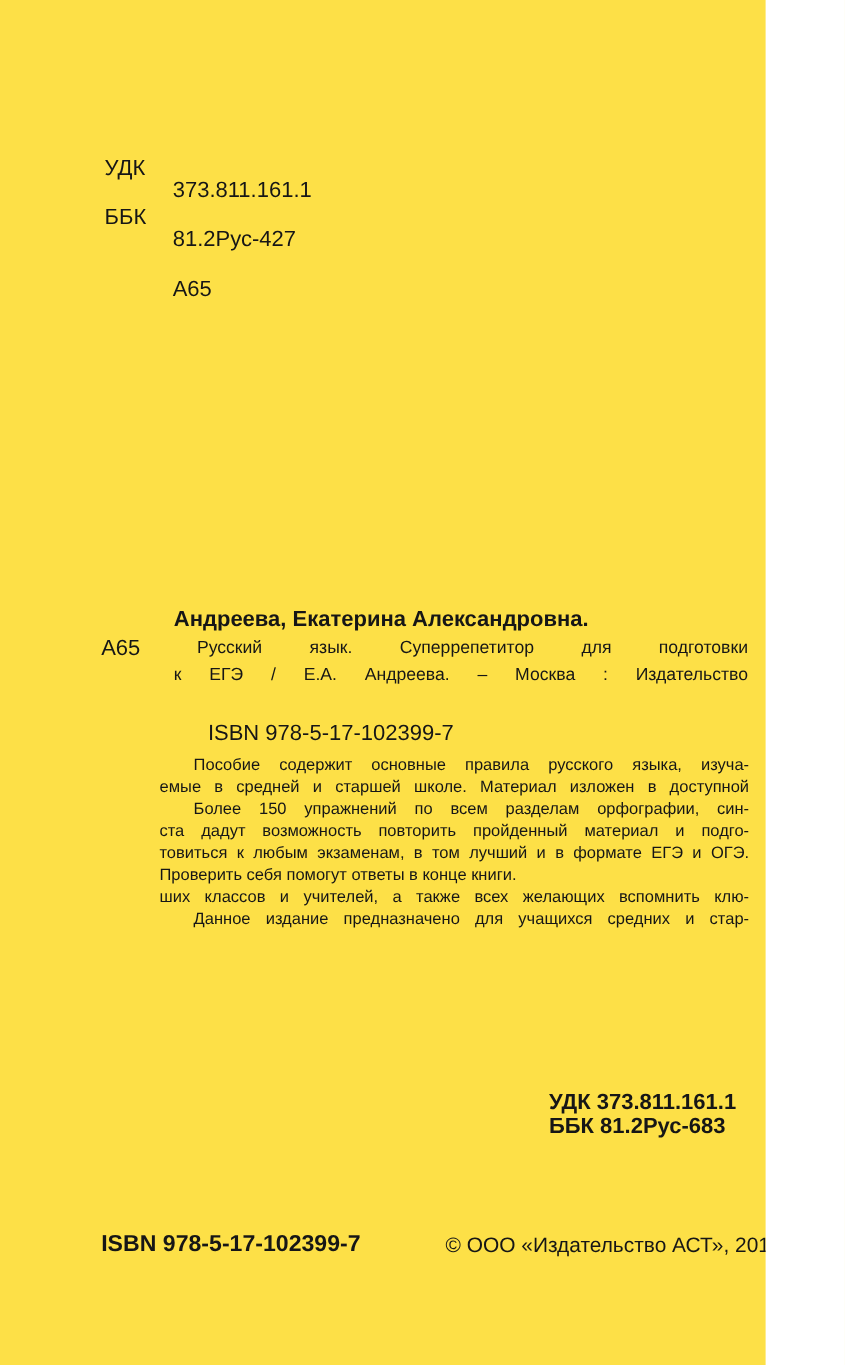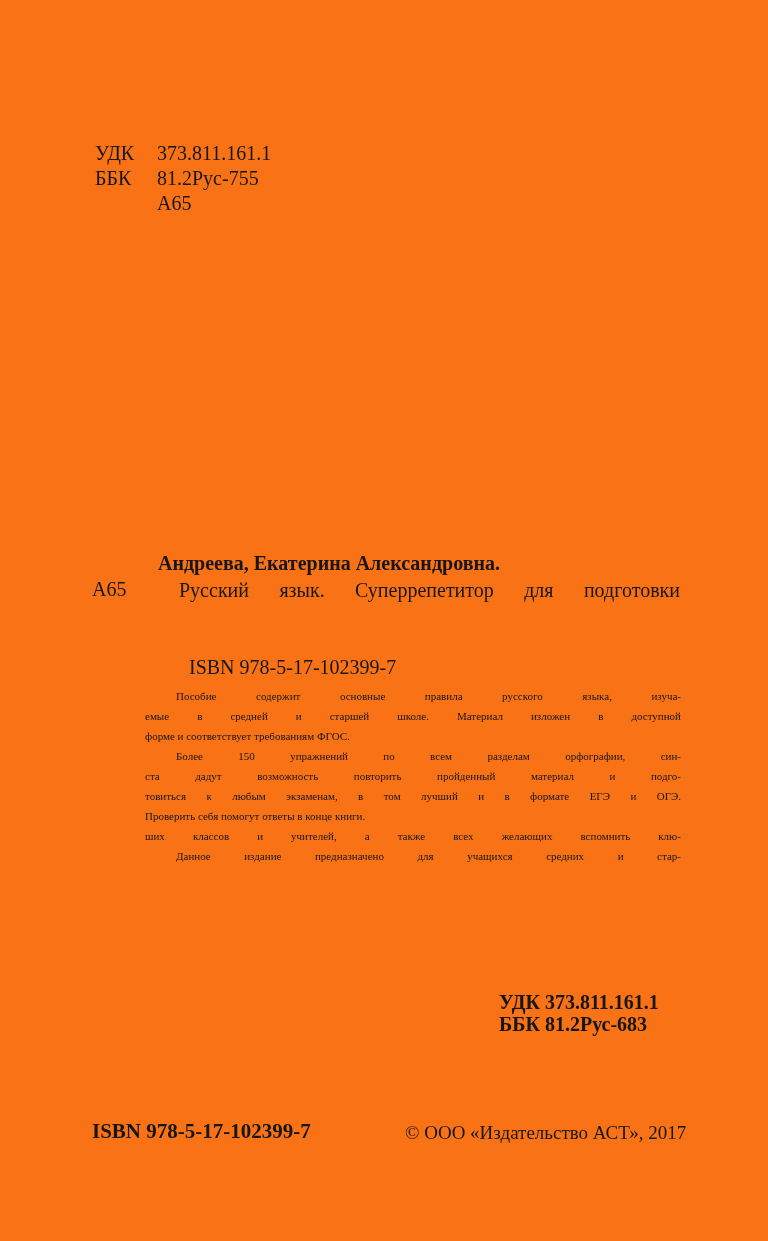--- a/index.html
+++ b/index.html
@@ -2,75 +2,75 @@
 <html><head>
 <meta charset="utf-8">
 <style>
   html, body {
     margin: 0;
     padding: 0;
     background: #ffffff;
   }
   .page {
     position: relative;
-    width: 768px;
+    width: 696px;
     height: 1241px;
-    background: #f97316;
+    background: #fde047;
     color: #161616;
-    font-family: Liberation Serif, serif;
+    font-family: Liberation Sans, sans-serif;
     overflow: hidden;
   }
   
   .top-catalog {
     position: absolute;
     left: 95px;
     top: 141px;
     font-size: 20px;
     line-height: 25px;
   }
   .top-catalog .row { display: flex; }
   .top-catalog .lbl { display: inline-block; width: 62px; }
-  .top-catalog .val { display: inline-block; }
+  .top-catalog .val { display: inline-block; margin-top: 20px; }
   
   .bib-author {
     position: absolute;
     left: 158px;
     top: 552px;
     font-size: 20px;
     font-weight: bold;
     white-space: nowrap;
   }
   .bib-sign {
     position: absolute;
     left: 92px;
     top: 578px;
     font-size: 20px;
   }
   .bib-desc {
     position: absolute;
     left: 158px;
     top: 578px;
     width: 522px;
-    font-size: 20px;
+    font-size: 16px;
     line-height: 24px;
   }
   .bib-isbn {
     position: absolute;
     left: 189px;
     top: 656px;
     font-size: 20px;
     white-space: nowrap;
   }
   
   .annotation {
     position: absolute;
     left: 145px;
     top: 686px;
     width: 536px;
-    font-size: 11px;
+    font-size: 15px;
     line-height: 20px;
   }
   .ln { display: block; }
   .j { text-align: justify; text-align-last: justify; }
   .indent-p { text-indent: 31px; }
   .indent-b { text-indent: 21px; }
   
   .bottom-codes {
     position: absolute;
     left: 499px;
@@ -104,43 +104,43 @@
 
 <div class="page">
 
   <div class="top-catalog">
     <div class="row">
       <span class="lbl">УДК</span>
       <span class="val">373.811.161.1</span>
     </div>
     <div class="row">
       <span class="lbl">ББК</span>
-      <span class="val">81.2Рус-755</span>
+      <span class="val">81.2Рус-427</span>
     </div>
     <div class="row">
       <span class="lbl"></span>
       <span class="val">А65</span>
     </div>
   </div>
 
   <div class="bib-author">Андреева, Екатерина Александровна.</div>
 
   <div class="bib-sign">А65</div>
 
   <div class="bib-desc">
     <span class="ln j indent-b">Русский язык. Суперрепетитор для подготовки</span>
+    <span class="ln j">к ЕГЭ / Е.А. Андреева. – Москва : Издательство</span>
   </div>
 
   <div class="bib-isbn">ISBN 978-5-17-102399-7</div>
 
   <div class="annotation">
     <div>
       <span class="ln j indent-p">Пособие содержит основные правила русского языка, изуча-</span>
       <span class="ln j">емые в средней и старшей школе. Материал изложен в доступной</span>
-      <span class="ln">форме и соответствует требованиям ФГОС.</span>
     </div>
     <div>
       <span class="ln j indent-p">Более 150 упражнений по всем разделам орфографии, син-</span>
       <span class="ln j">ста дадут возможность повторить пройденный материал и подго-</span>
       <span class="ln j">товиться к любым экзаменам, в том лучший и в формате ЕГЭ и ОГЭ.</span>
       <span class="ln">Проверить себя помогут ответы в конце книги.</span>
     </div>
     <div>
       <span class="ln j">ших классов и учителей, а также всех желающих вспомнить клю-</span>
       <span class="ln j indent-p">Данное издание предназначено для учащихся средних и стар-</span>

